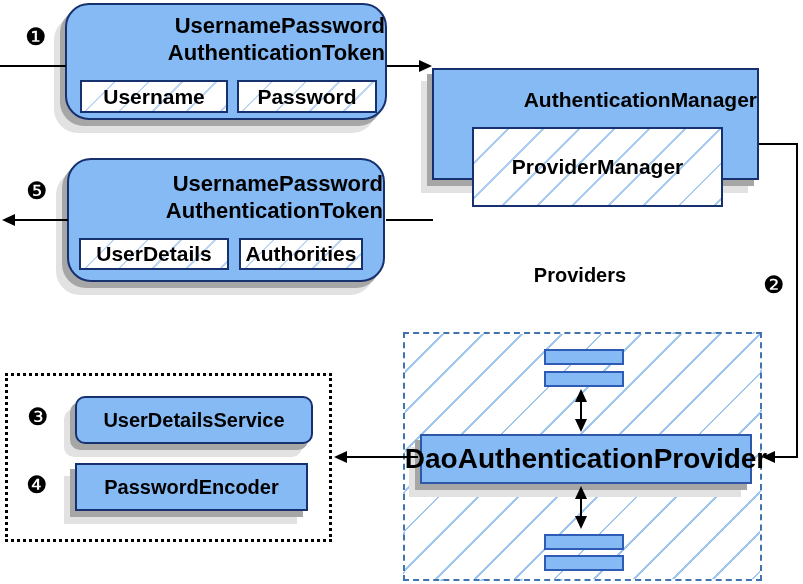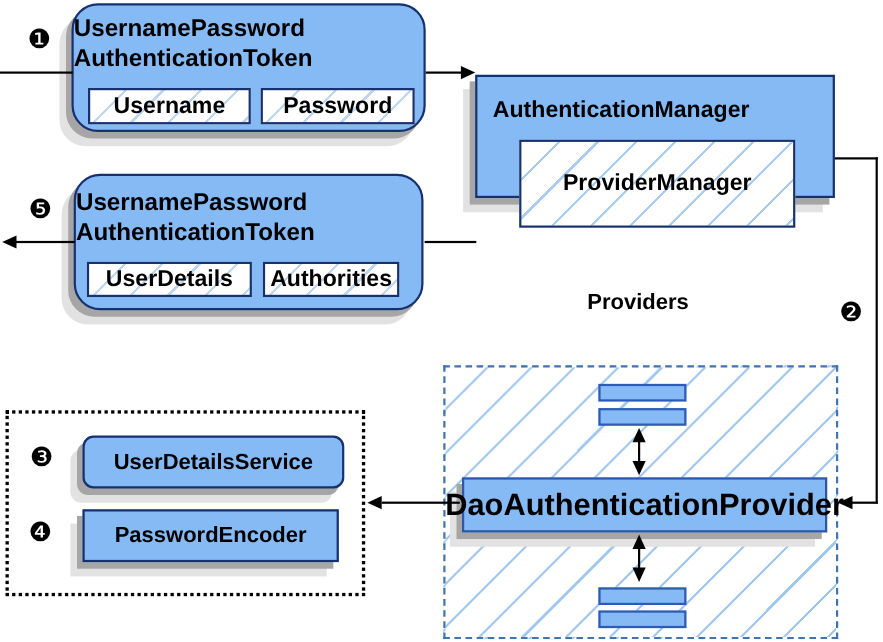--- a/index.html
+++ b/index.html
@@ -6,21 +6,21 @@
   html,body { background:#ffffff; }
   body { font-family:"Liberation Sans", sans-serif; }
   #canvas {
     position:relative; width:803px; height:584px; background:#fff;
     overflow:hidden; font-weight:bold; color:#000;
   }
 
   
   .node {
     position:absolute; background:#85baf5; border:2px solid #17306e;
-    font-weight:bold; text-align:left;
+    font-weight:bold; text-align:right;
   }
   .shadow { box-shadow:-5px 6px 0 0 #a6a6a6, -11px 13px 0 0 #e2e2e2; }
   .rounded { border-radius:24px; }
   .titles { padding-top:7px; font-size:22px; line-height:27px; }
   .titles2 { padding-top:10px; font-size:22px; line-height:27px; }
 
   .subfield {
     position:absolute; background-color:#ffffff;
     background-image:repeating-linear-gradient(135deg, rgba(0,0,0,0) 0px, rgba(0,0,0,0) 22px, #bcd6f4 22px, #bcd6f4 24px);
     border:2px solid #17306e; display:flex; align-items:center; justify-content:center;

